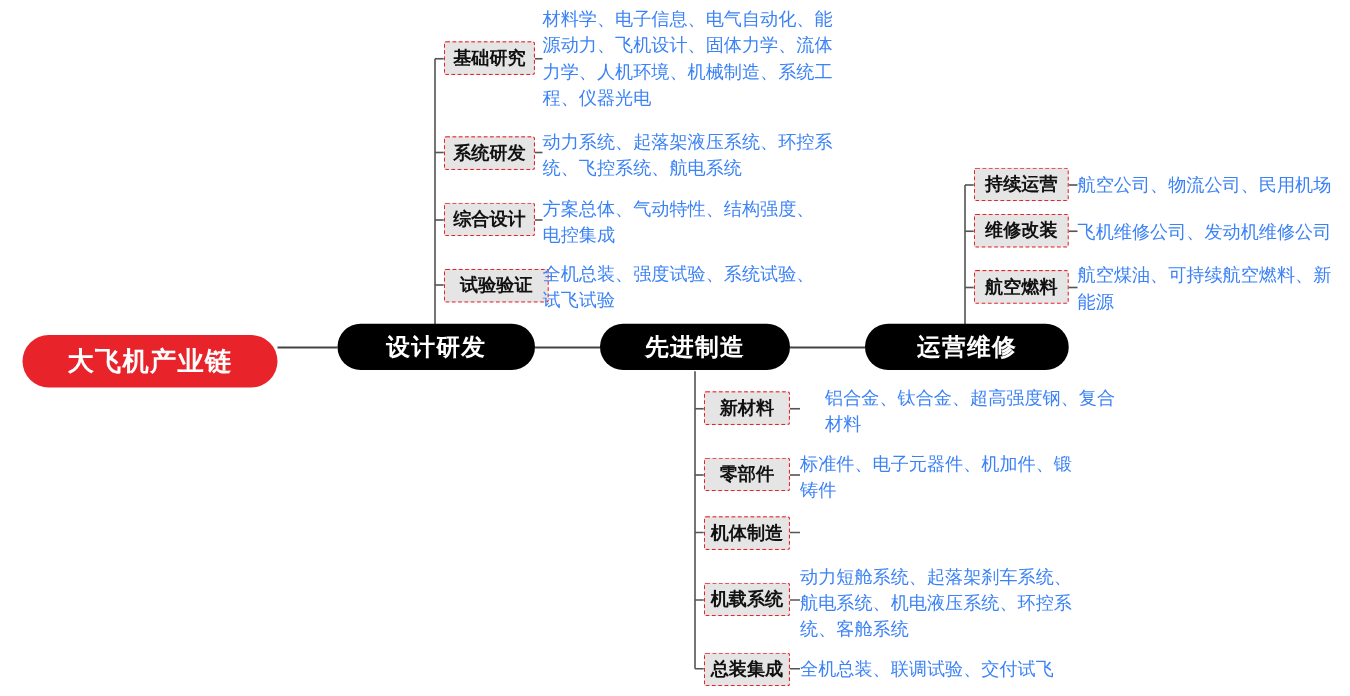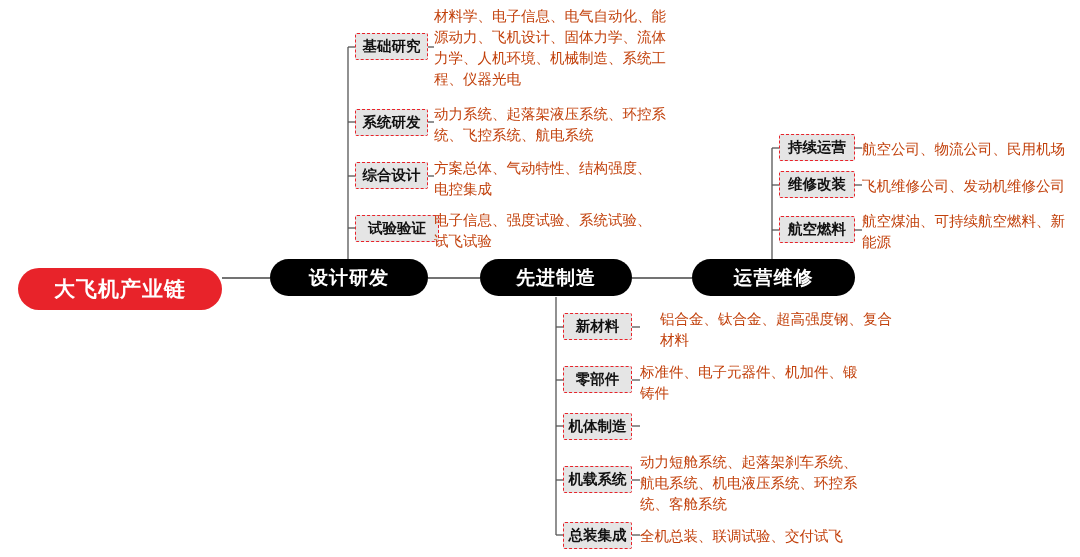--- a/index.html
+++ b/index.html
@@ -61,21 +61,21 @@
     background: #e5e5e5;
     color: #111111;
     font-size: 14.5px;
     font-weight: bold;
     height: 27px;
     border-radius: 2px;
   }
   
   .leaf-text {
     position: absolute;
-    color: #c2410c;
+    color: #3b82f6;
     font-size: 14.5px;
     line-height: 1.45;
     text-align: left;
     box-sizing: border-box;
   }
 </style>
 </head>
 <body>
 
 <div id="stage">
@@ -145,21 +145,21 @@
   <div class="leaf-text" style="left:434px; top:104px; width:232px;">动力系统、起落架液压系统、环控系统、飞控系统、航电系统</div>
 
   <div class="node l2-node" style="left:355px; top:162px; width:73px;">
     <span>综合设计</span>
   </div>
   <div class="leaf-text" style="left:434px; top:158px; width:228px;">方案总体、气动特性、结构强度、电控集成</div>
 
   <div class="node l2-node" style="left:355px; top:215px; width:84px;">
     <span>试验验证</span>
   </div>
-  <div class="leaf-text" style="left:434px; top:210px; width:225px;">电子信息、强度试验、系统试验、试飞试验</div>
+  <div class="leaf-text" style="left:434px; top:210px; width:225px;">全机总装、强度试验、系统试验、试飞试验</div>
 
   <div class="node l2-node" style="left:563px; top:313px; width:69px;">
     <span>新材料</span>
   </div>
   <div class="leaf-text" style="left:640px; top:309px; width:240px;margin-left:20px;">铝合金、钛合金、超高强度钢、复合材料</div>
 
   <div class="node l2-node" style="left:563px; top:366px; width:69px;">
     <span>零部件</span>
   </div>
   <div class="leaf-text" style="left:640px; top:362px; width:220px;">标准件、电子元器件、机加件、锻铸件</div>

